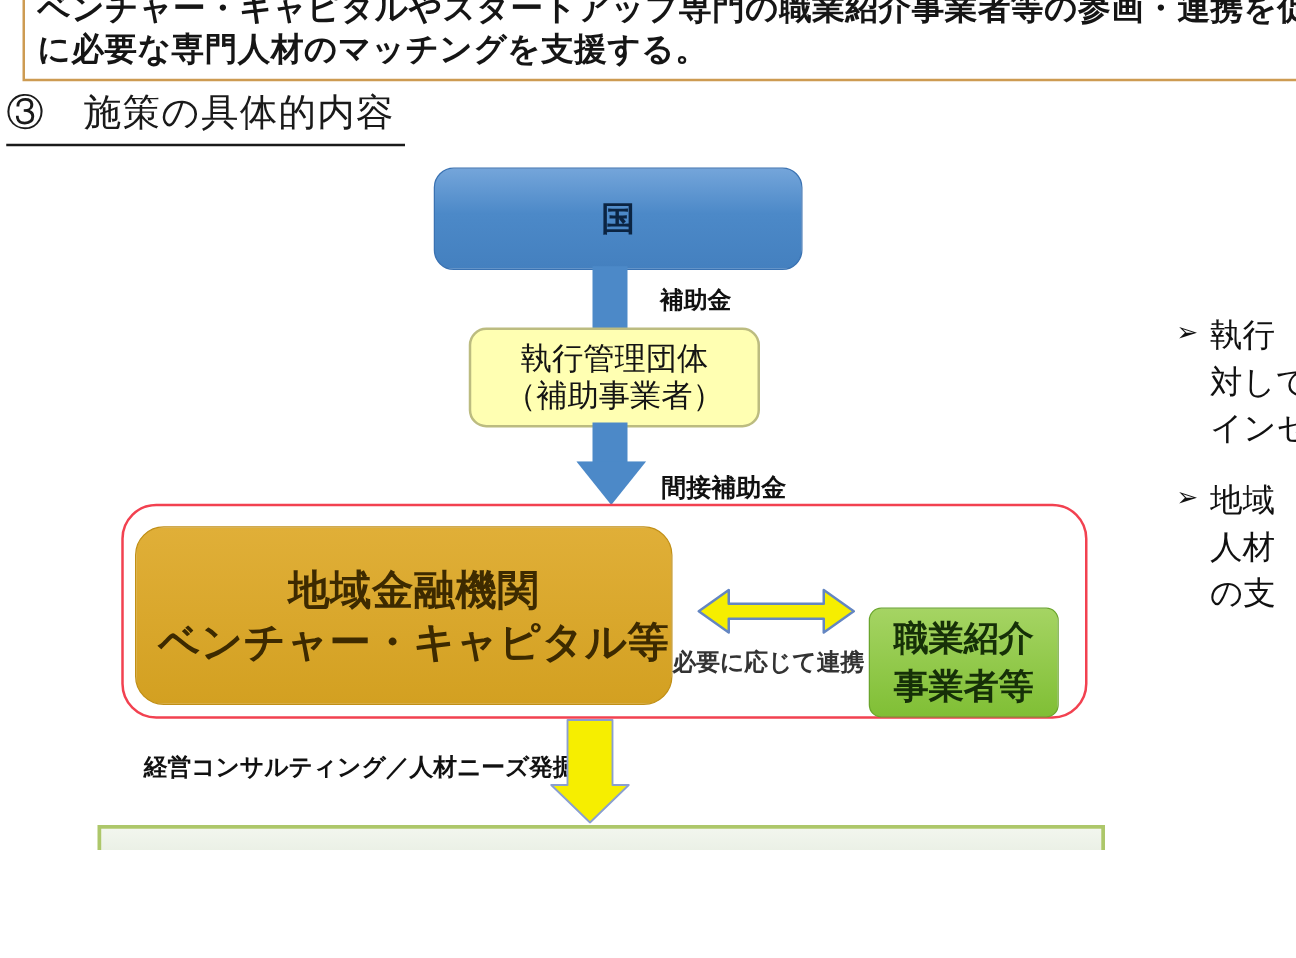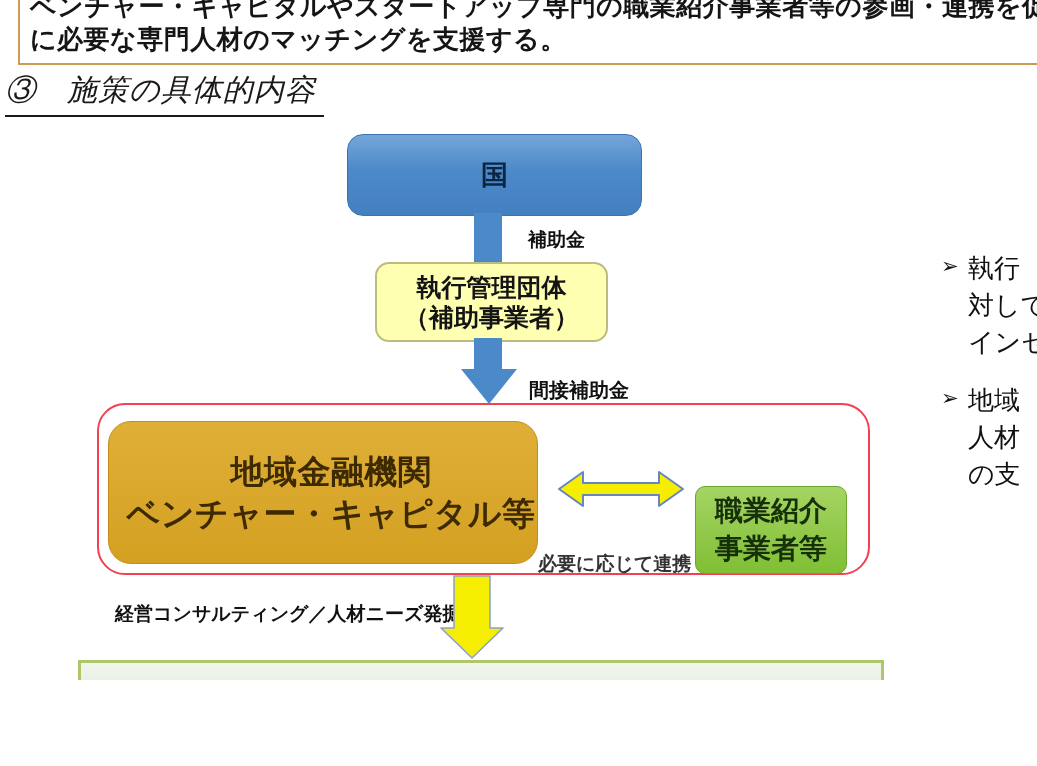--- a/index.html
+++ b/index.html
@@ -14,40 +14,40 @@
     left:18px;top:-14px;width:1060px;height:75px;
     border:2px solid #cd9b52;background:#ffffff;
   }
   .intro-line{position:absolute;left:10px;font-size:26px;font-weight:600;letter-spacing:0.5px;white-space:nowrap;color:#151515;}
   #intro-line-1{top:1px;}
   #intro-line-2{top:34px;}
 
   
   #heading{
     left:5px;top:70px;font-size:30px;font-weight:500;letter-spacing:1px;
-    border-bottom:2px solid #1a1a1a;padding:0 8px 4px 0;color:#1a1a1a;white-space:nowrap;font-style:italic;
+    border-bottom:2px solid #1a1a1a;padding:0 8px 4px 0;color:#1a1a1a;white-space:nowrap;
   }
 
   
   .flexc{display:flex;flex-direction:column;align-items:center;justify-content:center;text-align:center;}
   #national-box{
     left:347px;top:134px;width:293px;height:80px;border-radius:16px;
     background:linear-gradient(#74a5da,#4c89c8 45%,#4480bf);
     border:1px solid #3a72b2;
     font-size:27px;font-weight:700;color:#0b2442;
   }
   .blue-stem{background:#4c89c8;}
   #stem1{left:474px;top:213px;width:28px;height:50px;}
   #stem2{left:474px;top:338px;width:28px;height:33px;}
   #arrowhead2{left:461px;top:369px;width:56px;height:35px;}
 
   #executive-box{
     left:375px;top:262px;width:229px;height:76px;border-radius:14px;
     background:#ffffb2;border:2px solid #bcbc80;
-    font-size:25px;font-weight:700;line-height:30px;color:#141414;
+    font-size:25px;font-weight:400;line-height:30px;color:#141414;
   }
 
   #red-group{
     left:97px;top:403px;width:769px;height:168px;border-radius:28px;
     border:2px solid #f24150;background:transparent;
   }
   #regional-finance-box{
     left:108px;top:421px;width:412px;height:141px;border-radius:23px;
     background:linear-gradient(#e0af38,#d3a021);
     border:1px solid #c18f16;
@@ -63,21 +63,21 @@
     left:78px;top:660px;width:800px;height:72px;
     background:linear-gradient(#f2f6ee,#e9efe4 30%);
     border:3px solid #adc76a;
     font-size:32px;font-weight:700;letter-spacing:2px;color:#141414;
   }
 
   
   .arrow-label{font-weight:700;color:#111;white-space:nowrap;text-align:center;}
   #subsidy-label{left:528px;top:227px;font-size:19px;}
   #indirect-subsidy-label{left:529px;top:351px;font-size:20px;margin-top:26px;}
-  #cooperation-label{left:538px;top:517px;font-size:19px;font-weight:600;color:#333;margin-top:34px;}
+  #cooperation-label{left:538px;top:517px;font-size:19px;font-weight:600;color:#333;}
   #consulting-label{left:115px;top:601px;font-size:19px;}
 
   
   .note{position:absolute;left:941px;display:flex;}
   .note .bullet{width:27px;font-size:21px;padding-top:4px;color:#111;}
   .note .note-lines{font-size:26px;line-height:37px;font-weight:500;color:#111;}
   .note .note-lines div{white-space:nowrap;}
   #note-1{top:250px;}
   #note-2{top:382px;}
 </style>

